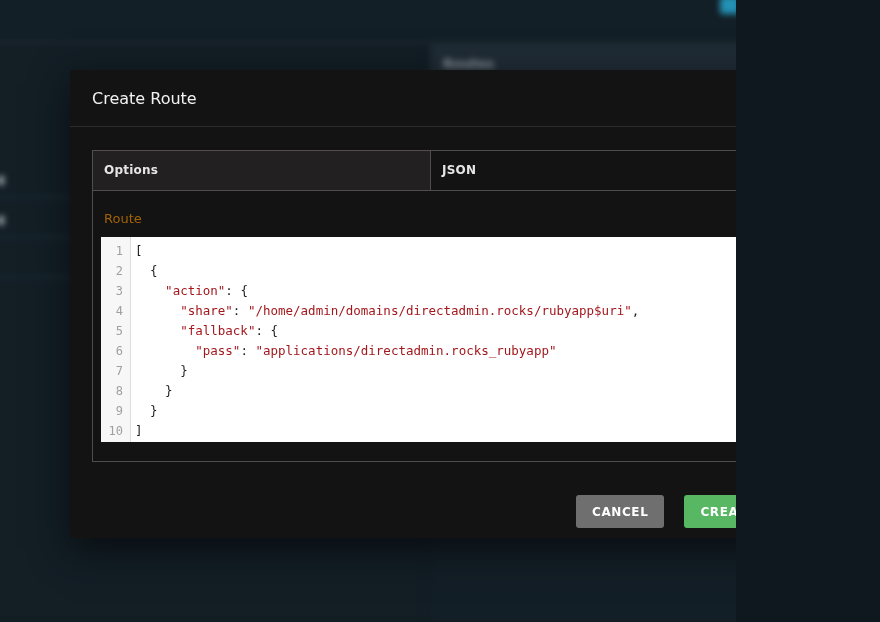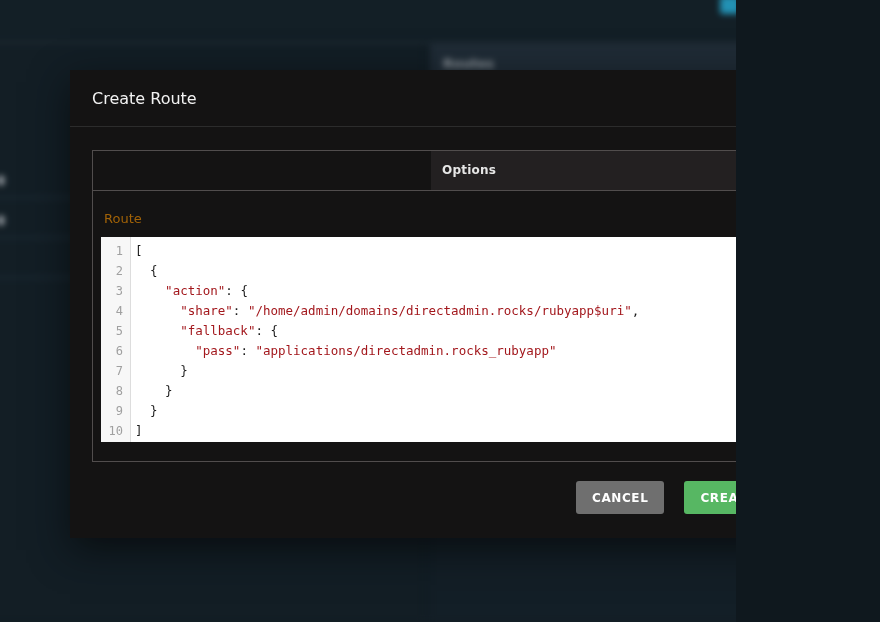--- a/index.html
+++ b/index.html
@@ -43,21 +43,21 @@
 
   .editor { position:absolute; left:8px; top:86px; width:661px; height:205px; background:#ffffff;
             display:flex; font-family:"DejaVu Sans Mono","Liberation Mono",monospace; cursor:text; }
   .gutter { width:30px; background:#f7f7f7; border-right:1px solid #dddddd; padding-top:4px; }
   .ln { height:20px; line-height:20px; font-size:12px; color:#a0a0a0; text-align:right; padding-right:7px; }
   .code { flex:1; padding:4px 0 0 4px; overflow:hidden; }
   .cl { height:20px; line-height:20px; font-size:12.5px; white-space:pre; }
   .tok-p { color:#1b1b1b; }
   .tok-s { color:var(--string-red,#a3181d); }
 
-  .modal-footer { position:absolute; right:19px; bottom:24px; display:flex; gap:20px; }
+  .modal-footer { position:absolute; right:19px; bottom:10px; display:flex; gap:20px; }
   .btn { height:33px; min-width:80px; padding:0 16px; border:none; border-radius:3px;
          font-family:inherit; font-size:12px; font-weight:bold; letter-spacing:0.6px;
          color:#ffffff; cursor:pointer; }
   .btn-cancel { background:var(--button-gray,#6f6f6f); }
   .btn-create { background:var(--accent-green,#57b763);text-align:center; }
 </style>
 </head>
 <body>
 
 <div class="stage">
@@ -96,20 +96,21 @@
         <svg width="20" height="20" viewBox="0 0 20 20">
           <line x1="3" y1="3" x2="17" y2="17" stroke="#cfcfcf" stroke-width="1.5"></line>
           <line x1="17" y1="3" x2="3" y2="17" stroke="#cfcfcf" stroke-width="1.5"></line>
         </svg>
       </div>
     </div>
 
     <div class="content-box">
       <div class="tabs">
         <div class="tab active">Options</div>
+        <div class="tab">JSON</div>
       </div>
 
       <div class="field-label">Route</div>
 
       <div class="editor">
         <div class="gutter">
             <div class="ln">1</div>
             <div class="ln">2</div>
             <div class="ln">3</div>
             <div class="ln">4</div>

